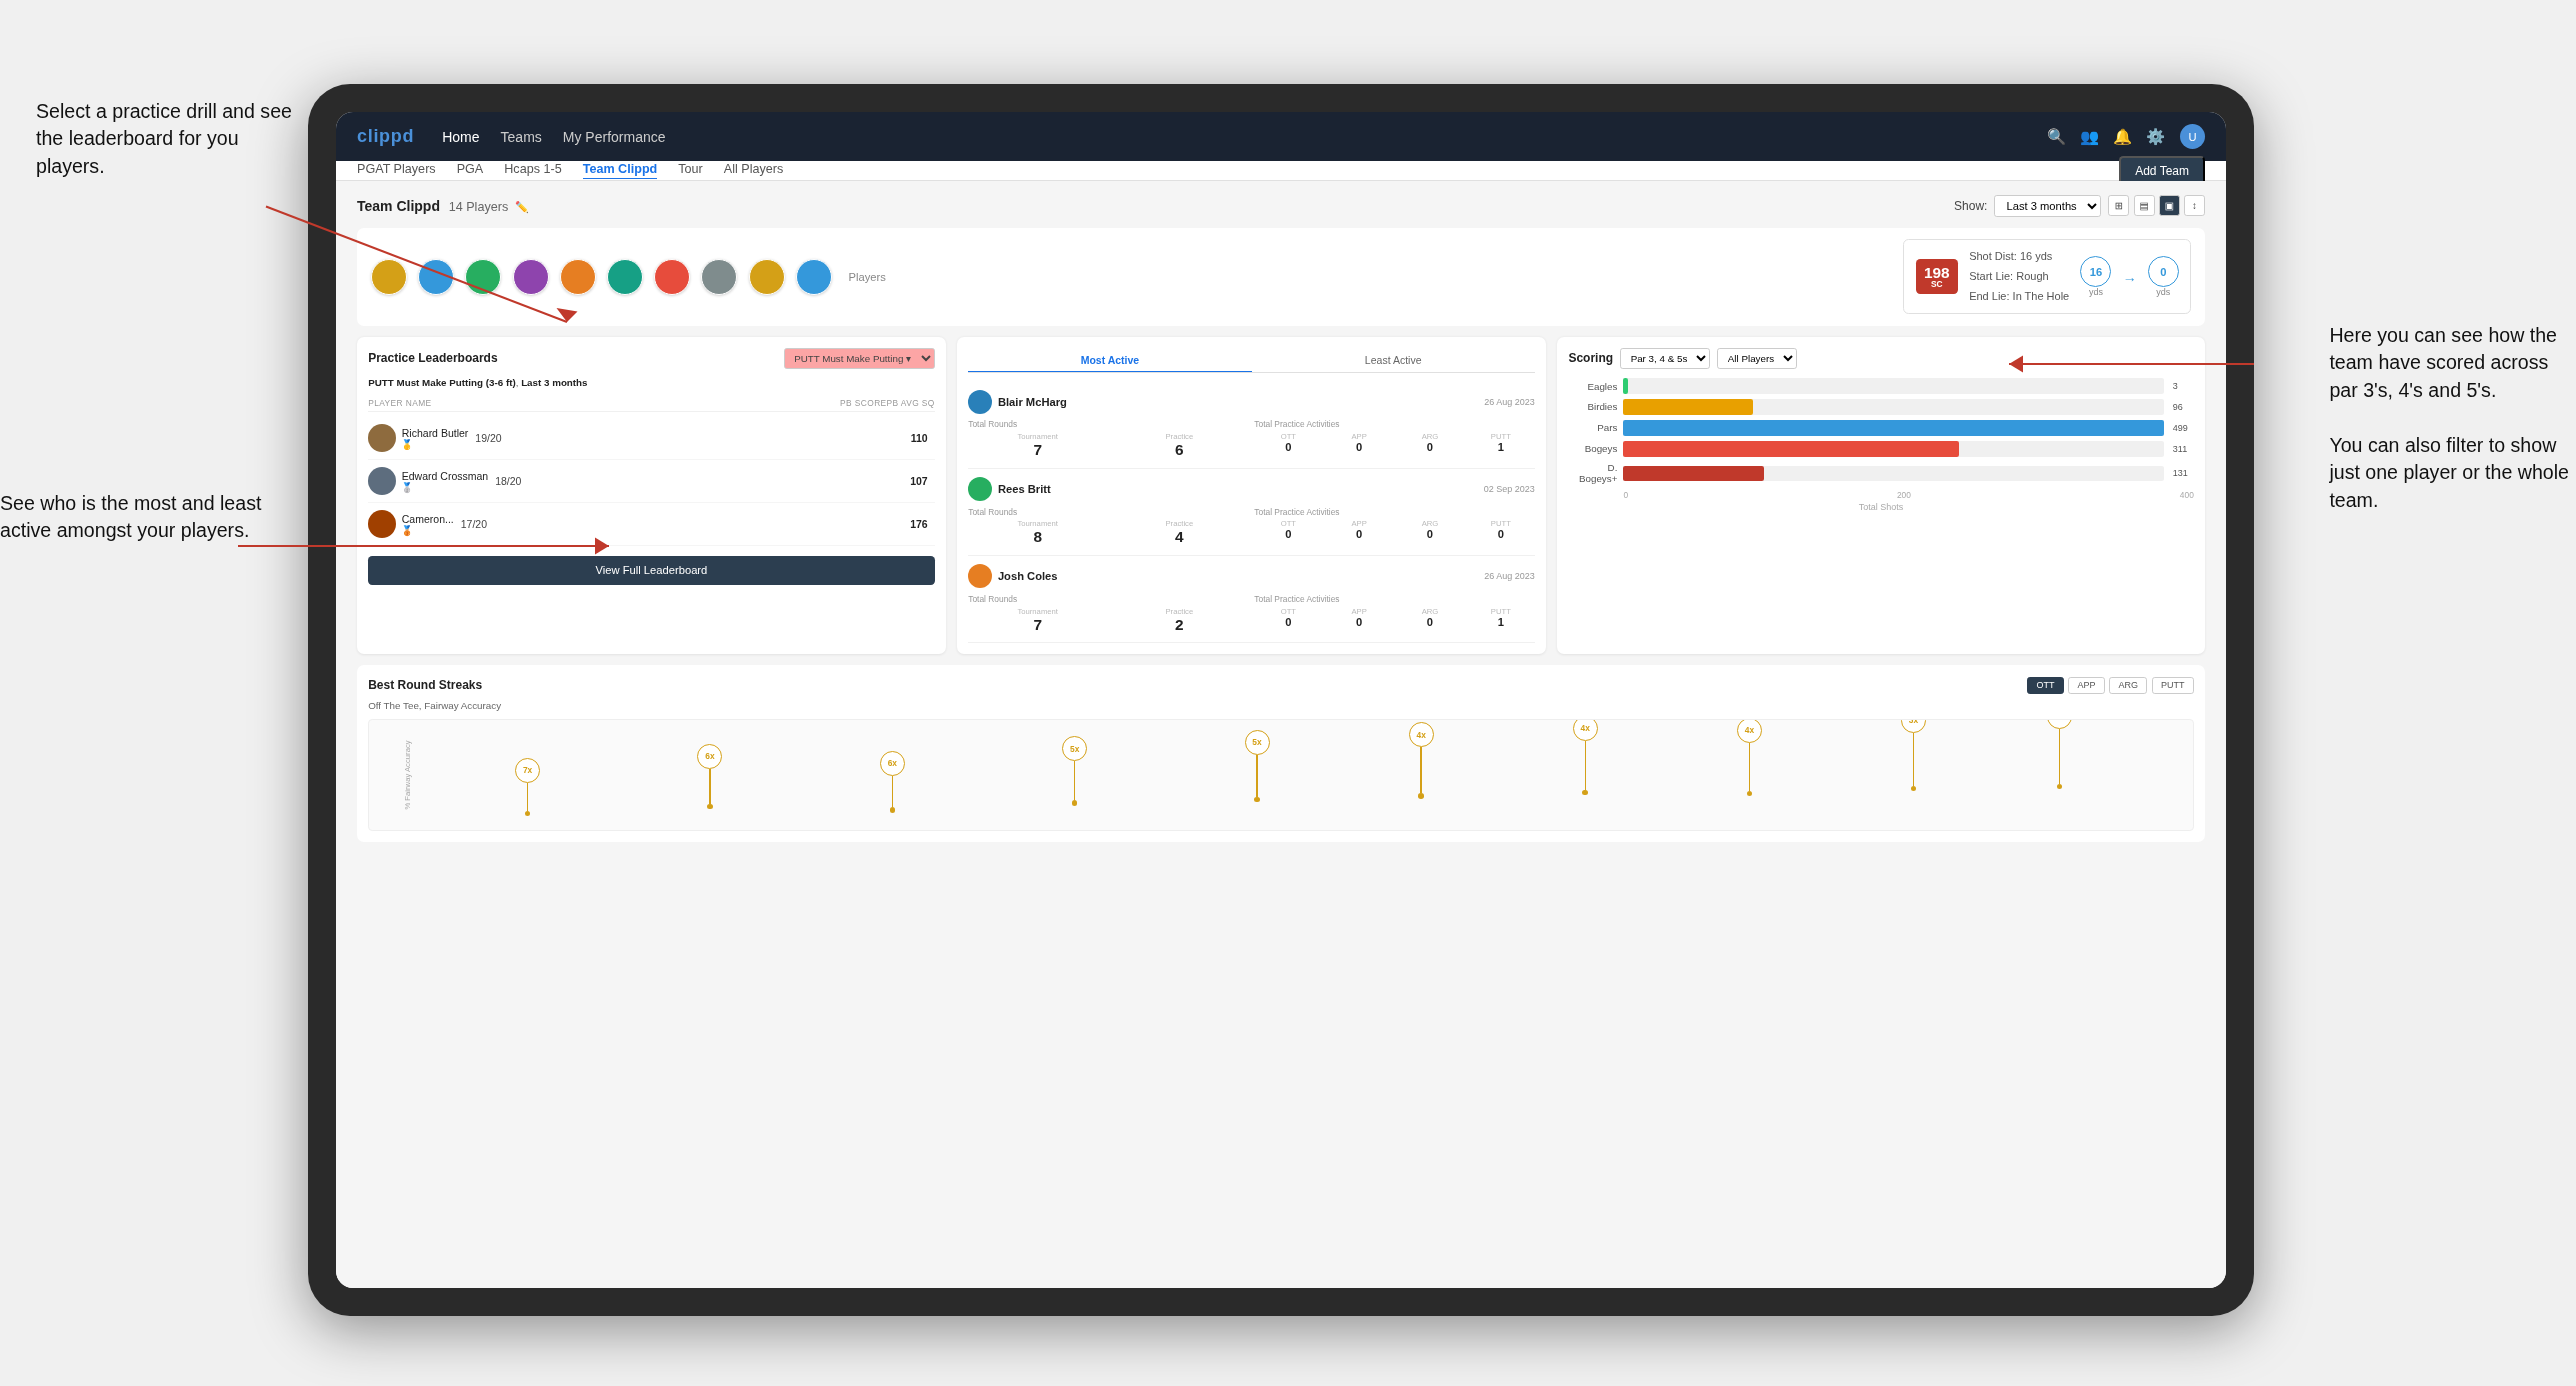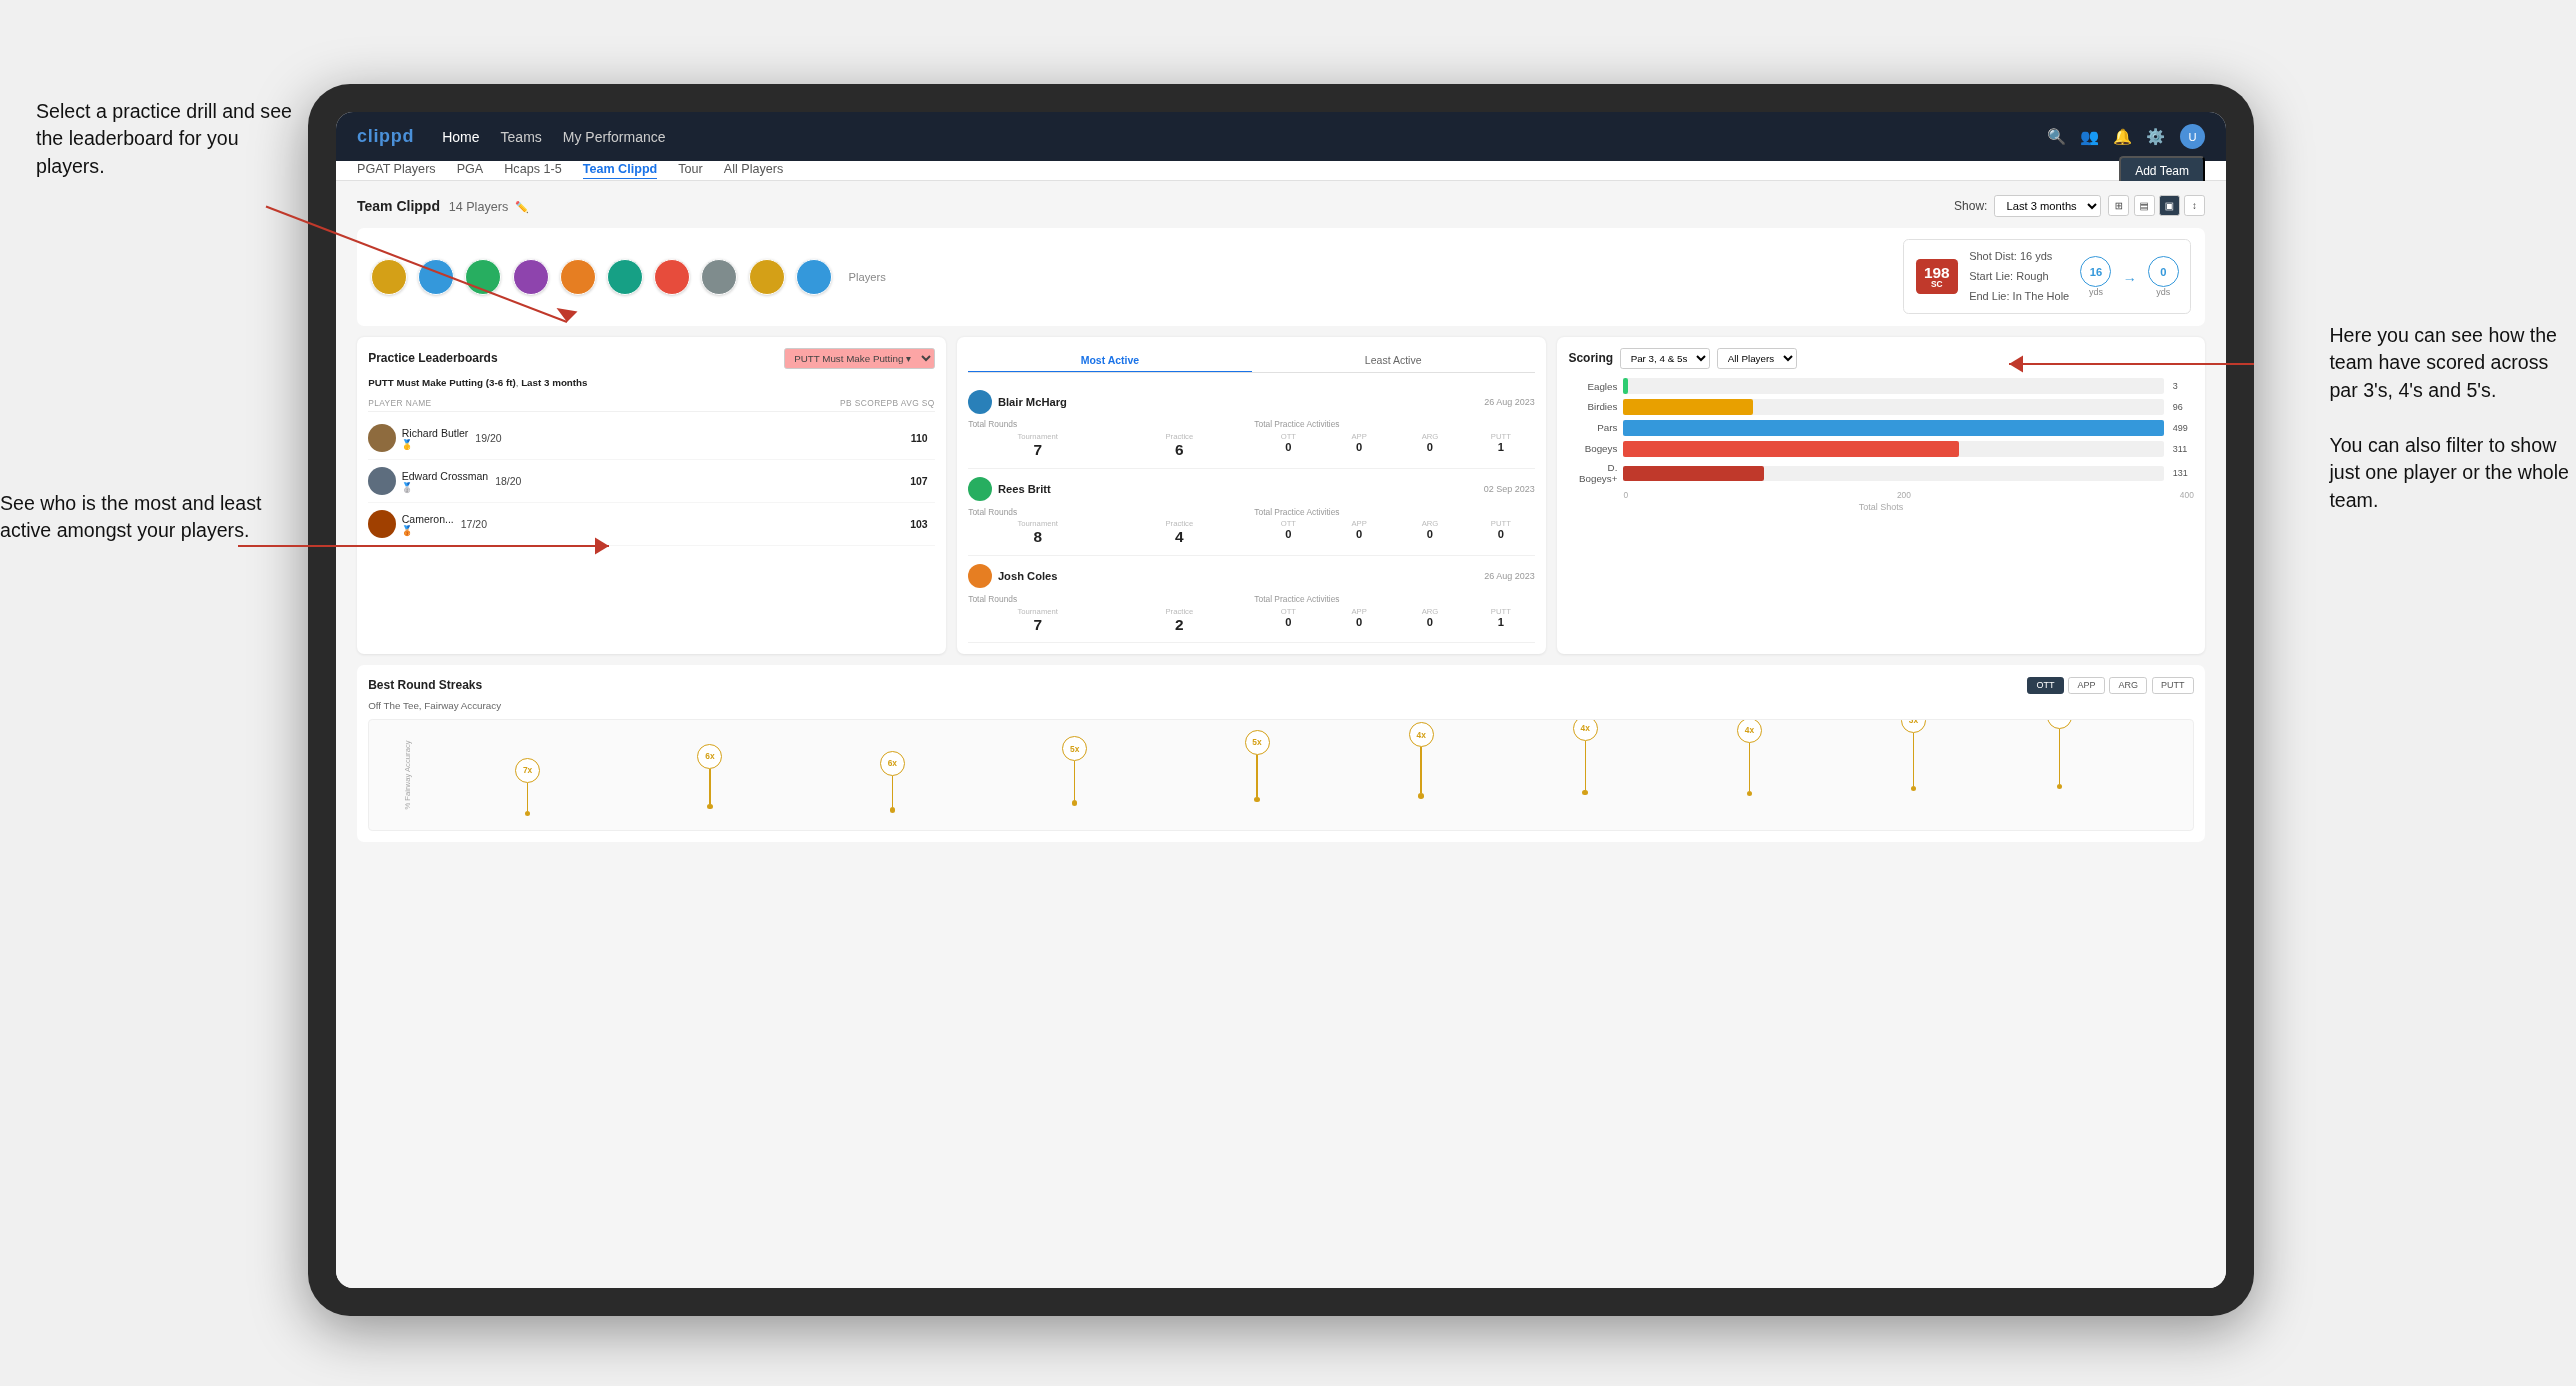--- a/index.html
+++ b/index.html
@@ -697,23 +697,24 @@
           
           <div class="lb-row">
             <div class="lb-player-info">
               <div class="lb-avatar p3"></div>
               <div>
                 <div class="lb-name">Cameron...</div>
                 <div style="font-size:9.8px;">🥉</div>
               </div>
             </div>
             <span class="lb-score">17/20</span>
-            <span class="lb-avg">103</span>
-          </div>
-
+            <span class="lb-avg">176</span>
+          </div>
+
+          <button class="view-full-btn">View Full Leaderboard</button>
         </div>
 
         <div class="card">
           <div class="tab-bar">
             <div class="tab-btn active">Most Active</div>
             <div class="tab-btn">Least Active</div>
           </div>
 
           <div class="player-activity-row">
             <div class="par-header">

